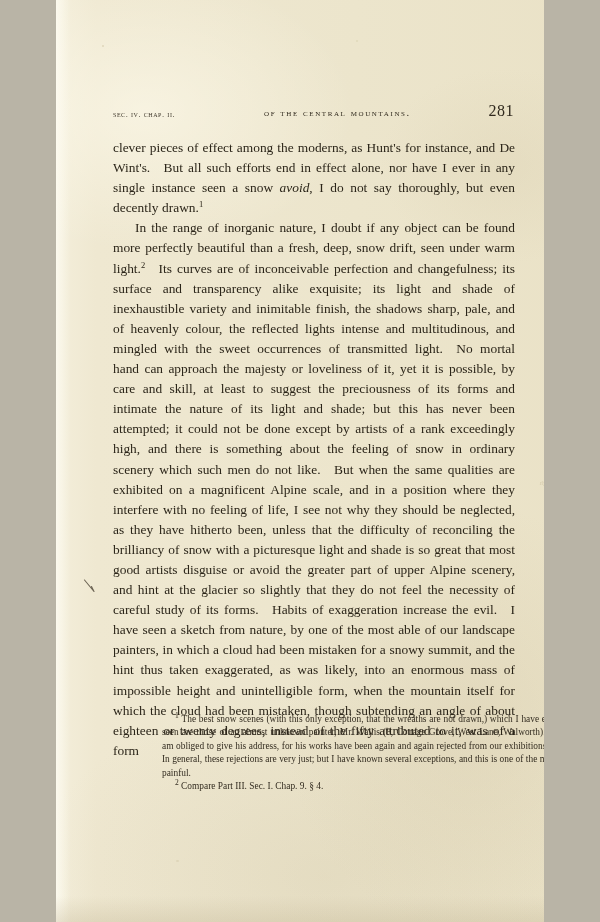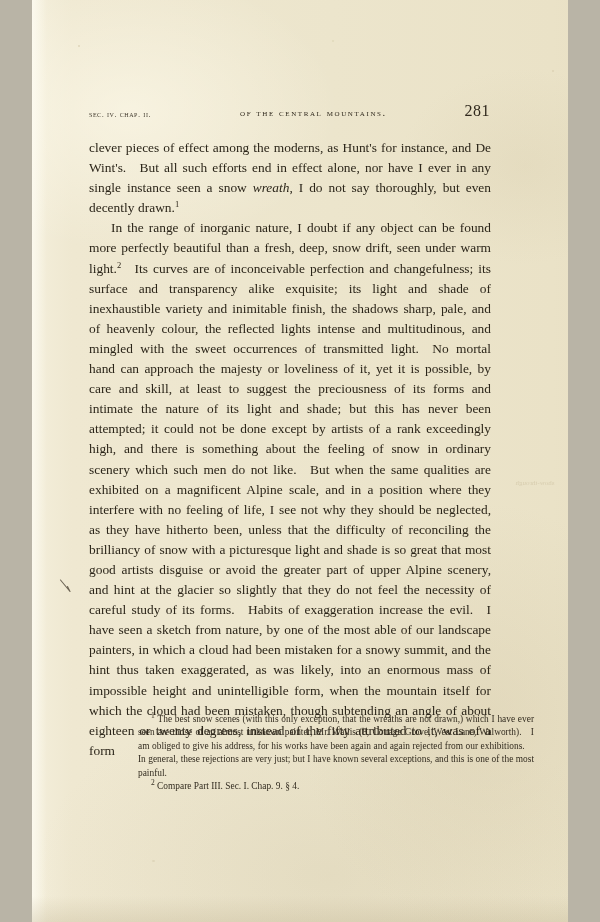--- a/index.html
+++ b/index.html
@@ -6,21 +6,21 @@
     margin: 0;
     padding: 0;
     background: #b9b4a6;
   }
   body {
     font-family: "Liberation Serif", serif;
   }
 
   #page {
     position: relative;
-    width: 536px;
+    width: 488px;
     height: 922px;
     margin: 0 auto;
     overflow: hidden;
     background: #efe8d2;
     background-image:
       linear-gradient(90deg,
         #f3eeda 0px,
         #f2ecd7 14px,
         #efe8d1 40px,
         #ece5cc 300px,
@@ -192,21 +192,21 @@
   <div class="speck" style="left:120px;top:860px;width:3px;height:2px;opacity:.22;"></div>
   <div class="speck" style="left:300px;top:40px;width:2px;height:2px;opacity:.2;"></div>
 
   <div class="runhead">
     <span class="sec">Sec. IV. Chap. II.</span>
     <span class="title">Of the Central Mountains.</span>
     <span class="folio">281</span>
   </div>
 
   <div class="body-text">
-    <p><span>clever pieces of effect among the moderns, as Hunt's for instance, and De Wint's. But all such efforts end in effect alone, nor have I ever in any single instance seen a snow </span><i>wreath</i><span>, I do not say thoroughly, but even decently drawn.</span><sup>1</sup></p>
+    <p><span>clever pieces of effect among the moderns, as Hunt's for instance, and De Wint's. But all such efforts end in effect alone, nor have I ever in any single instance seen a snow </span><i>avoid</i><span>, I do not say thoroughly, but even decently drawn.</span><sup>1</sup></p>
 
     <p class="indent"><span>In the range of inorganic nature, I doubt if any object can be found more perfectly beautiful than a fresh, deep, snow drift, seen under warm light.</span><sup>2</sup><span> Its curves are of inconceivable perfection and changefulness; its surface and transparency alike exquisite; its light and shade of inexhaustible variety and inimitable finish, the shadows sharp, pale, and of heavenly colour, the reflected lights intense and multitudinous, and mingled with the sweet occurrences of transmitted light. No mortal hand can approach the majesty or loveliness of it, yet it is possible, by care and skill, at least to suggest the preciousness of its forms and intimate the nature of its light and shade; but this has never been attempted; it could not be done except by artists of a rank exceedingly high, and there is something about the feeling of snow in ordinary scenery which such men do not like. But when the same qualities are exhibited on a magnificent Alpine scale, and in a position where they interfere with no feeling of life, I see not why they should be neglected, as they have hitherto been, unless that the difficulty of reconciling the brilliancy of snow with a picturesque light and shade is so great that most good artists disguise or avoid the greater part of upper Alpine scenery, and hint at the glacier so slightly that they do not feel the necessity of careful study of its forms. Habits of exaggeration increase the evil. I have seen a sketch from nature, by one of the most able of our landscape painters, in which a cloud had been mistaken for a snowy summit, and the hint thus taken exaggerated, as was likely, into an enormous mass of impossible height and unintelligible form, when the mountain itself for which the cloud had been mistaken, though subtending an angle of about eighteen or twenty degrees, instead of the fifty attributed to it, was of a form</span></p>
   </div>
 
   <div class="footnotes">
     <p><sup>1</sup>&nbsp;<span>The best snow scenes (with this only exception, that the wreaths are not drawn,) which I have ever seen are those of an almost unknown painter, Mr. Wallis (8, Cottage Grove, West Lane, Walworth). I am obliged to give his address, for his works have been again and again rejected from our exhibitions. In general, these rejections are very just; but I have known several exceptions, and this is one of the most painful.</span></p>
     <p><sup>2</sup>&nbsp;<span>Compare Part III. Sec. I. Chap. 9. § 4.</span></p>
   </div>
 
   <svg class="pencil-mark" viewBox="0 0 16 18">

